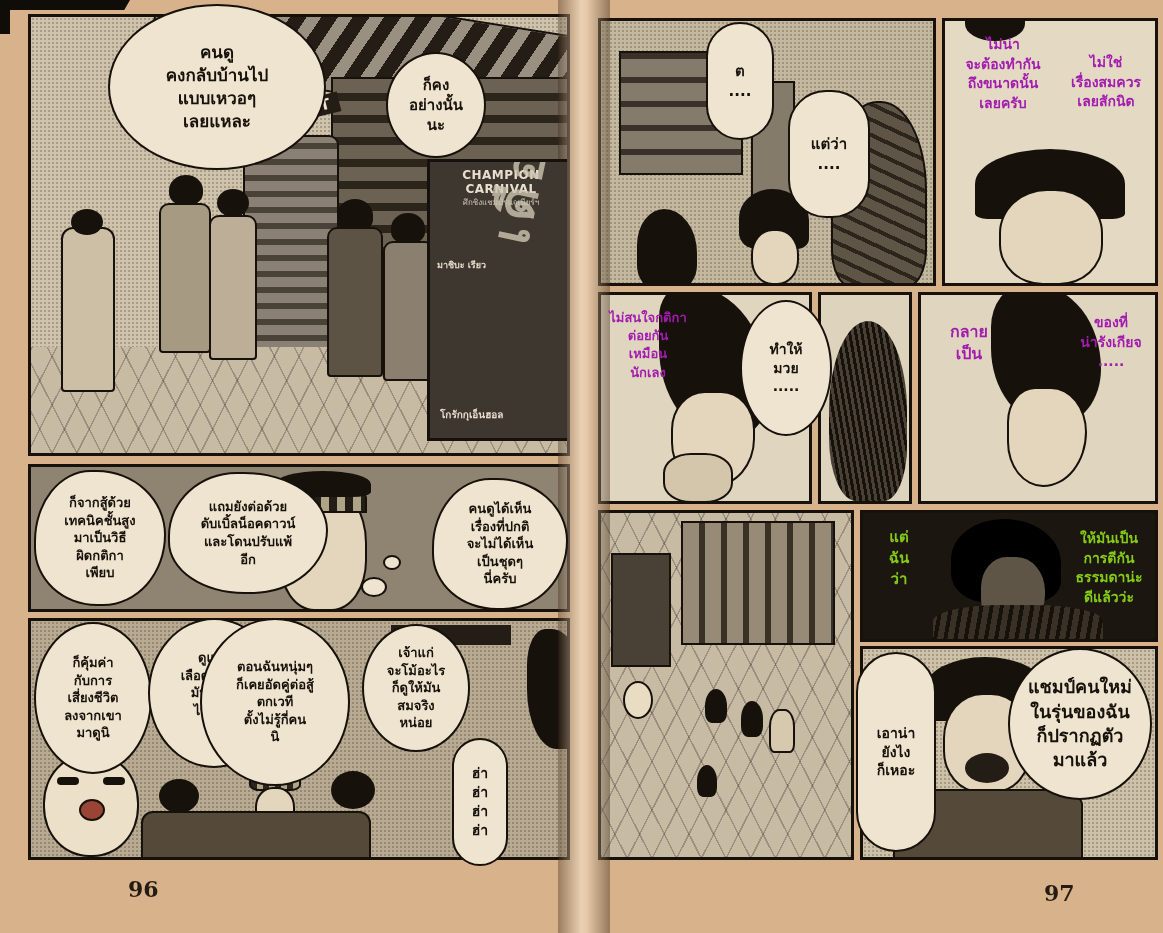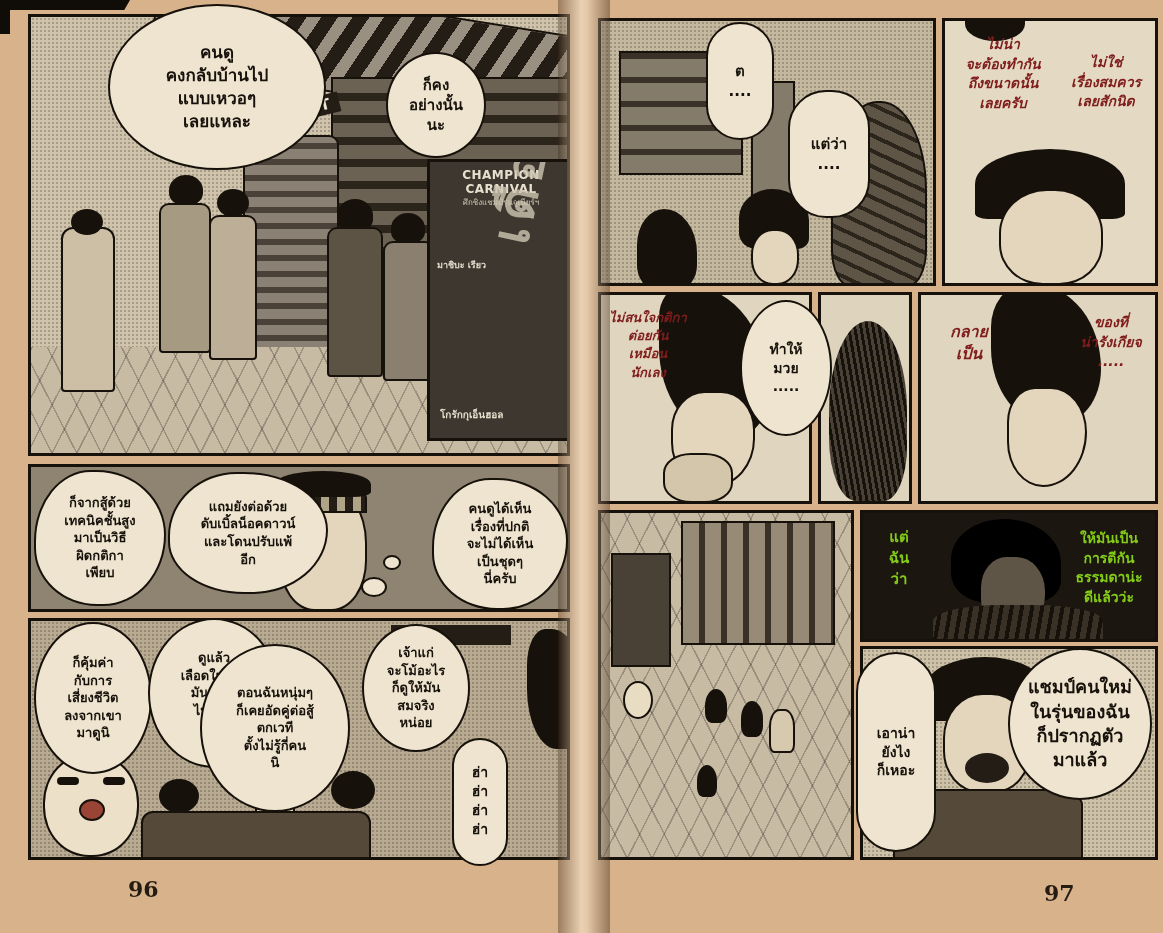--- a/index.html
+++ b/index.html
@@ -26,21 +26,21 @@
     font-weight:bold;line-height:1.35;z-index:5;box-sizing:border-box;padding:6px;
   }
   .bubble{border-radius:50%;}
   .thought{border-radius:45% 55% 50% 50%/55% 50% 55% 45%;}
   .pill{border-radius:40px;}
   .txt{white-space:pre-line;}
   .caption{
     position:absolute;font-weight:bold;text-align:center;line-height:1.4;
     white-space:pre-line;z-index:5;
   }
-  .caption.on-white{color:#7f1d1d;font-style:italic;}
+  .caption.on-white{color:#a21caf;}
   .caption.on-black{color:#84cc16;}
   
   .art{position:absolute;}
   .hair{background:#17110b;}
   .face{background:#e3d6bd;border:2px solid #17110b;box-sizing:border-box;}
   .blockfig{background:#3a3229;border:2px solid #17110b;box-sizing:border-box;}
   .coat{background:#bcae97;border:2px solid #17110b;box-sizing:border-box;}
   .kiosk{background:repeating-linear-gradient(0deg,#8a8174 0 10px,#4a4238 10px 16px);border:2.5px solid #17110b;}
   .awning{background:repeating-linear-gradient(115deg,#241d15 0 14px,#9a9082 14px 26px);border:2px solid #17110b;}
   .tilefloor{background:
@@ -48,21 +48,21 @@
      repeating-linear-gradient(-63deg,rgba(23,17,11,.25) 0 1.5px,transparent 1.5px 22px),
      #c7bba4;}
   .poster{position:absolute;background:#3d372f;border:3px solid #17110b;color:#e8e0cf;z-index:4;overflow:hidden;}
   .poster-title{font-weight:bold;font-size:12px;letter-spacing:.5px;text-align:center;margin-top:6px;}
   .poster-sub{font-size:8px;text-align:center;opacity:.85;}
   .poster-brush{position:absolute;left:38px;top:72px;font-size:52px;font-weight:bold;color:#cfc6b2;opacity:.8;transform:rotate(-78deg);transform-origin:left top;letter-spacing:6px;}
   .poster-name{position:absolute;left:7px;top:96px;font-size:9px;font-weight:bold;}
   .poster-venue{position:absolute;left:10px;bottom:16px;font-size:10px;font-weight:bold;}
   .sign-tokyo{position:absolute;font-weight:bold;color:#efe7d6;background:#241d15;padding:1px 8px;transform:rotate(-14deg);font-size:15px;letter-spacing:2px;z-index:3;}
   .pagenum{position:absolute;font-family:"DejaVu Serif","Liberation Serif",serif;font-weight:bold;font-size:22px;color:#241c12;}
-  .laugh{border-radius:26px;font-family:Liberation Serif, serif;}
+  .laugh{border-radius:26px;}
   .darkpanel{background:#1c1611;}
   .shelf{background:#857b6b;border:2px solid #17110b;}
   .puff{position:absolute;background:#eee4cf;border:2px solid #17110b;border-radius:50%;z-index:4;}
 </style>
 </head>
 <body>
 
 <div class="spread">
   <div class="edge-top"></div>
   <div class="edge-corner"></div>
@@ -158,21 +158,21 @@
 ลงจากเขา
 มาดูนิ</span>
   </div>
   <div class="bubble" style="left:148px;top:618px;width:132px;height:150px;font-size:13px;">
     <span class="txt">ดูแล้ว
 เลือดในกาย
 มันเดือด
 ไปหมด
 นิ</span>
   </div>
-  <div class="bubble" style="left:196px;top:644px;width:150px;height:168px;font-size:13px;left:200px;">
+  <div class="bubble" style="left:196px;top:618px;width:150px;height:168px;font-size:13px;left:200px;">
     <span class="txt">ตอนฉันหนุ่มๆ
 ก็เคยอัดคู่ต่อสู้
 ตกเวที
 ตั้งไม่รู้กี่คน
 นิ</span>
   </div>
   <div class="bubble" style="left:362px;top:624px;width:108px;height:128px;font-size:13px;">
     <span class="txt">เจ้าแก่
 จะโม้อะไร
 ก็ดูให้มัน

